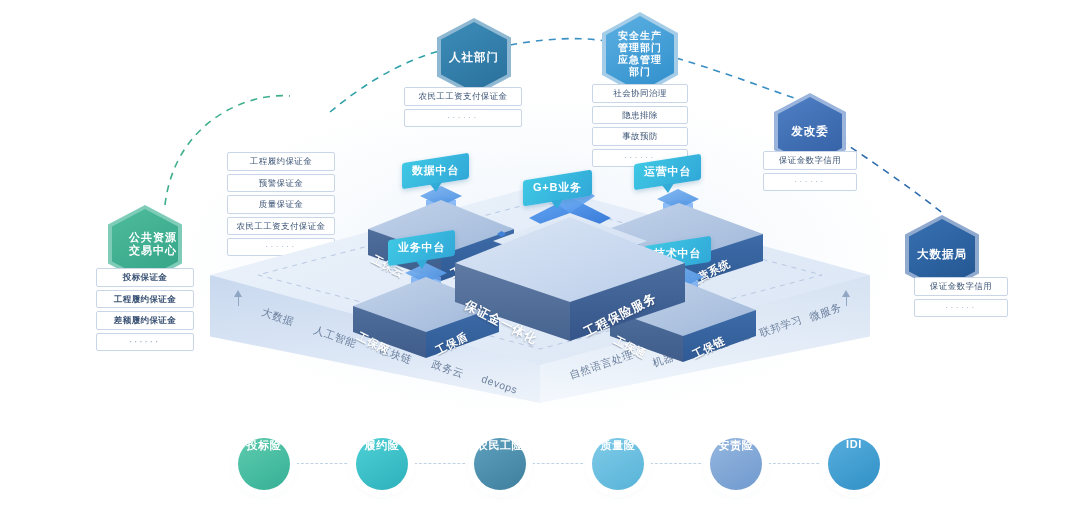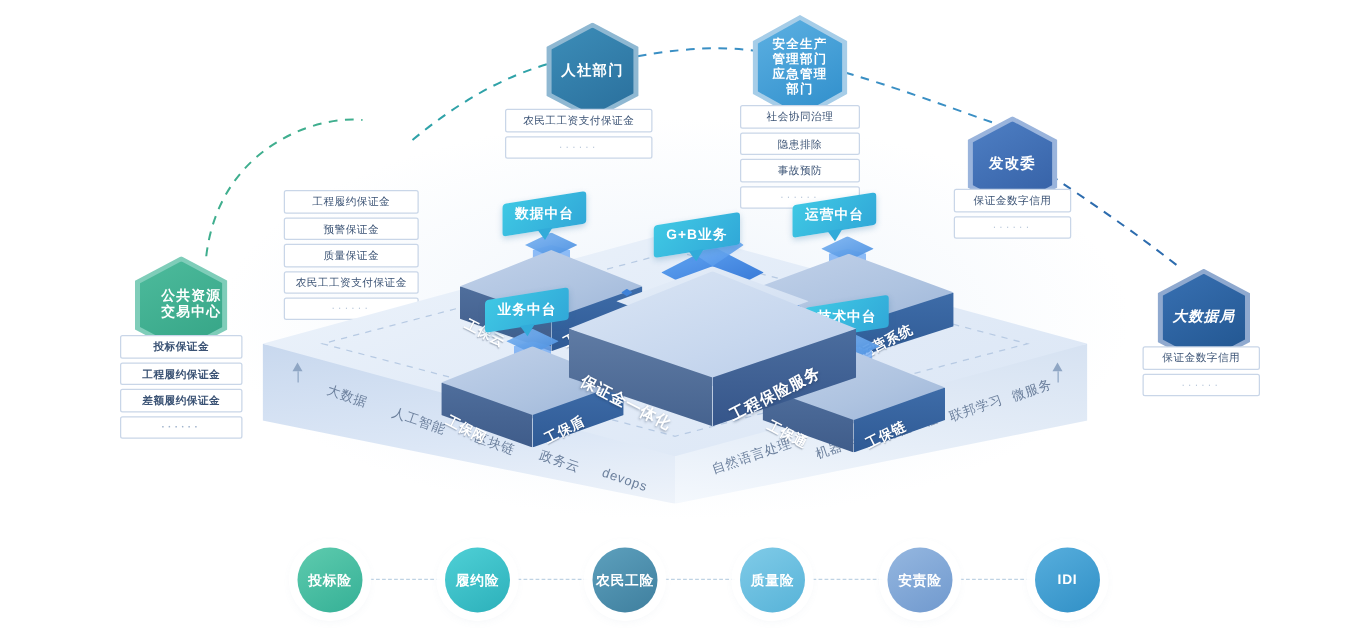--- a/index.html
+++ b/index.html
@@ -196,21 +196,21 @@
   .tag:after{
     content:"";position:absolute;left:50%;bottom:-8px;margin-left:-6px;
     width:0;height:0;border-left:6px solid transparent;border-right:6px solid transparent;
     border-top:9px solid #32abd9;
   }
 
   
   .circle-row{position:absolute;left:0;top:438px;width:1080px;height:72px;}
   .circ{
     position:absolute;width:52px;height:52px;border-radius:50%;
-    display:flex;align-items:center;justify-content:center;
+    display:flex;justify-content:center;
     color:#ffffff;font-size:11px;font-weight:bold;letter-spacing:.6px;
     box-shadow:0 0 0 7px rgba(255,255,255,.95), 0 2px 10px rgba(120,150,180,.3);
   }
   .connector{
     position:absolute;top:25px;height:1px;
     border-top:1px dashed #bfd3e4;
   }
 
   
   .arcs{position:absolute;left:0;top:0;width:1080px;height:510px;pointer-events:none;}
@@ -281,21 +281,21 @@
     <div class="hex-inner" style="background:linear-gradient(150deg,#4e7fc4,#345fa4);"></div>
     <div class="hex-label">
       <span>发改委</span>
     </div>
   </div>
   <div class="cardlist" style="left:763px;top:151px;width:94px;">
     <div class="card">保证金数字信用</div>
     <div class="card dots">······</div>
   </div>
 
-  <div class="hex" style="left:926px;top:215px;width:74px;height:78px;background:#8fa9cf;font-size:11.5px;font-style:italic;">
+  <div class="hex" style="left:905px;top:215px;width:74px;height:78px;background:#8fa9cf;font-size:11.5px;">
     <div class="hex-inner" style="background:linear-gradient(150deg,#3870b2,#21558f);"></div>
     <div class="hex-label">
       <span>大数据局</span>
     </div>
   </div>
   <div class="cardlist" style="left:914px;top:277px;width:94px;">
     <div class="card">保证金数字信用</div>
     <div class="card dots">······</div>
   </div>
 

